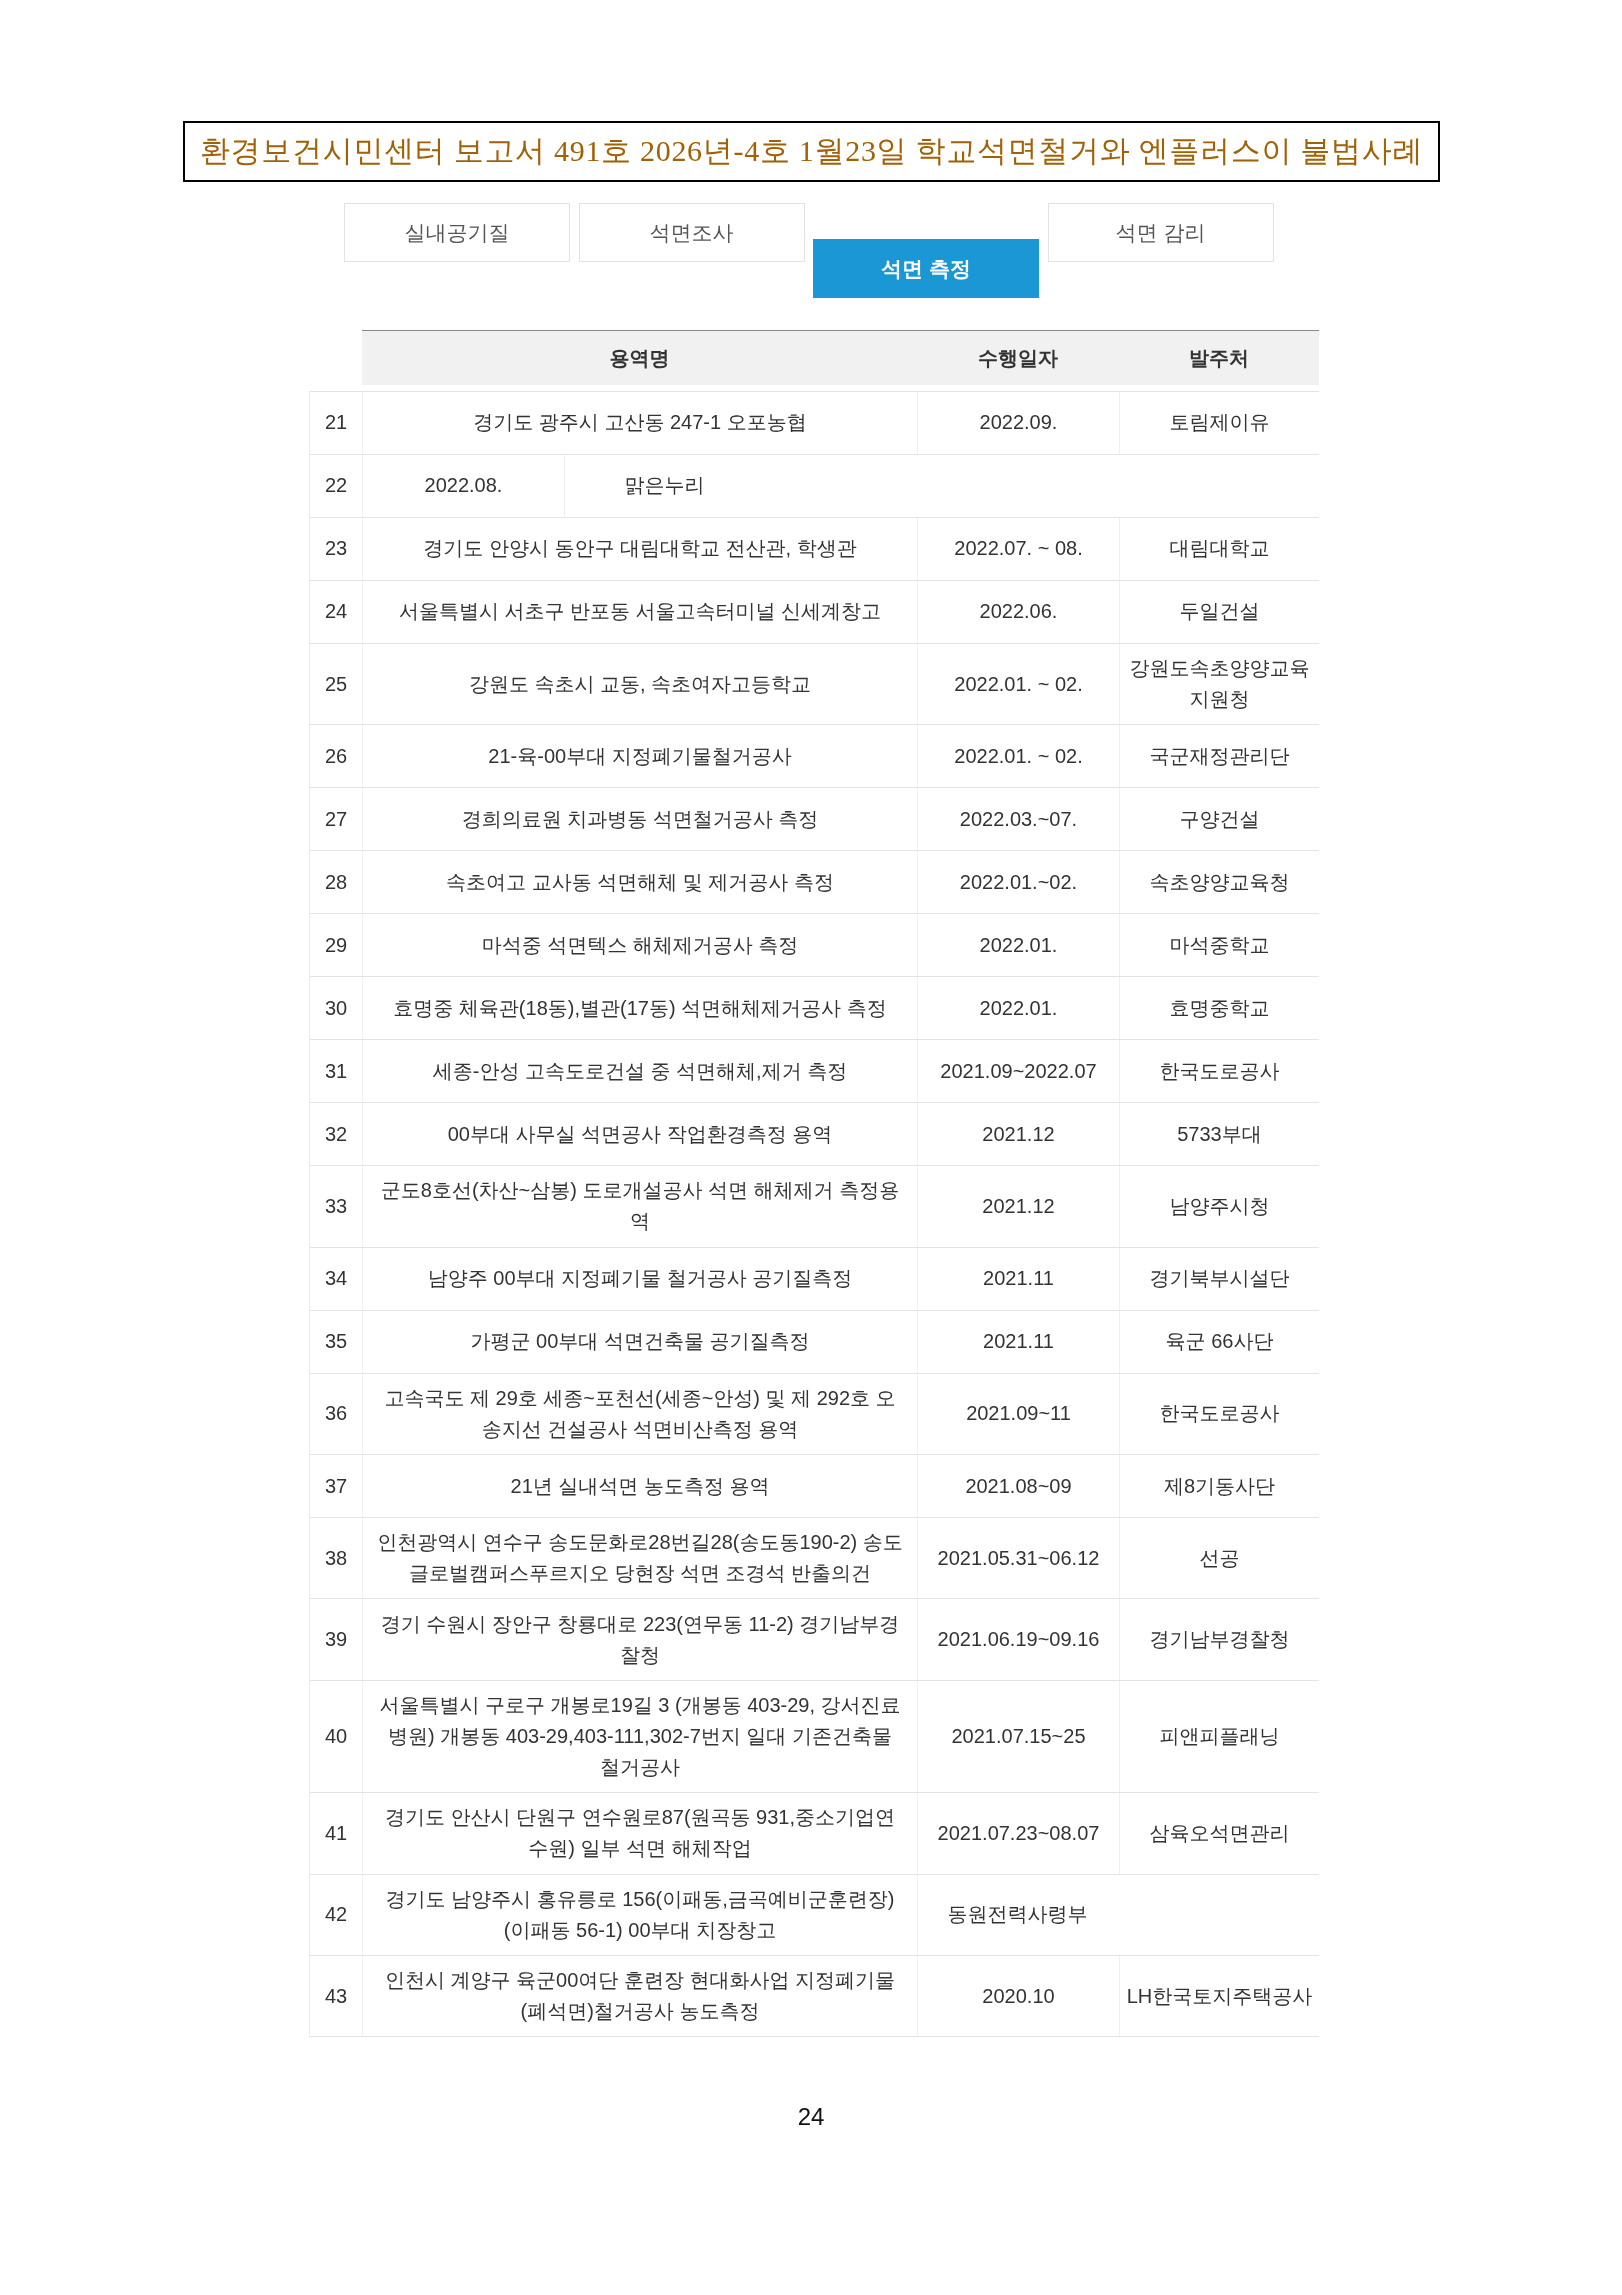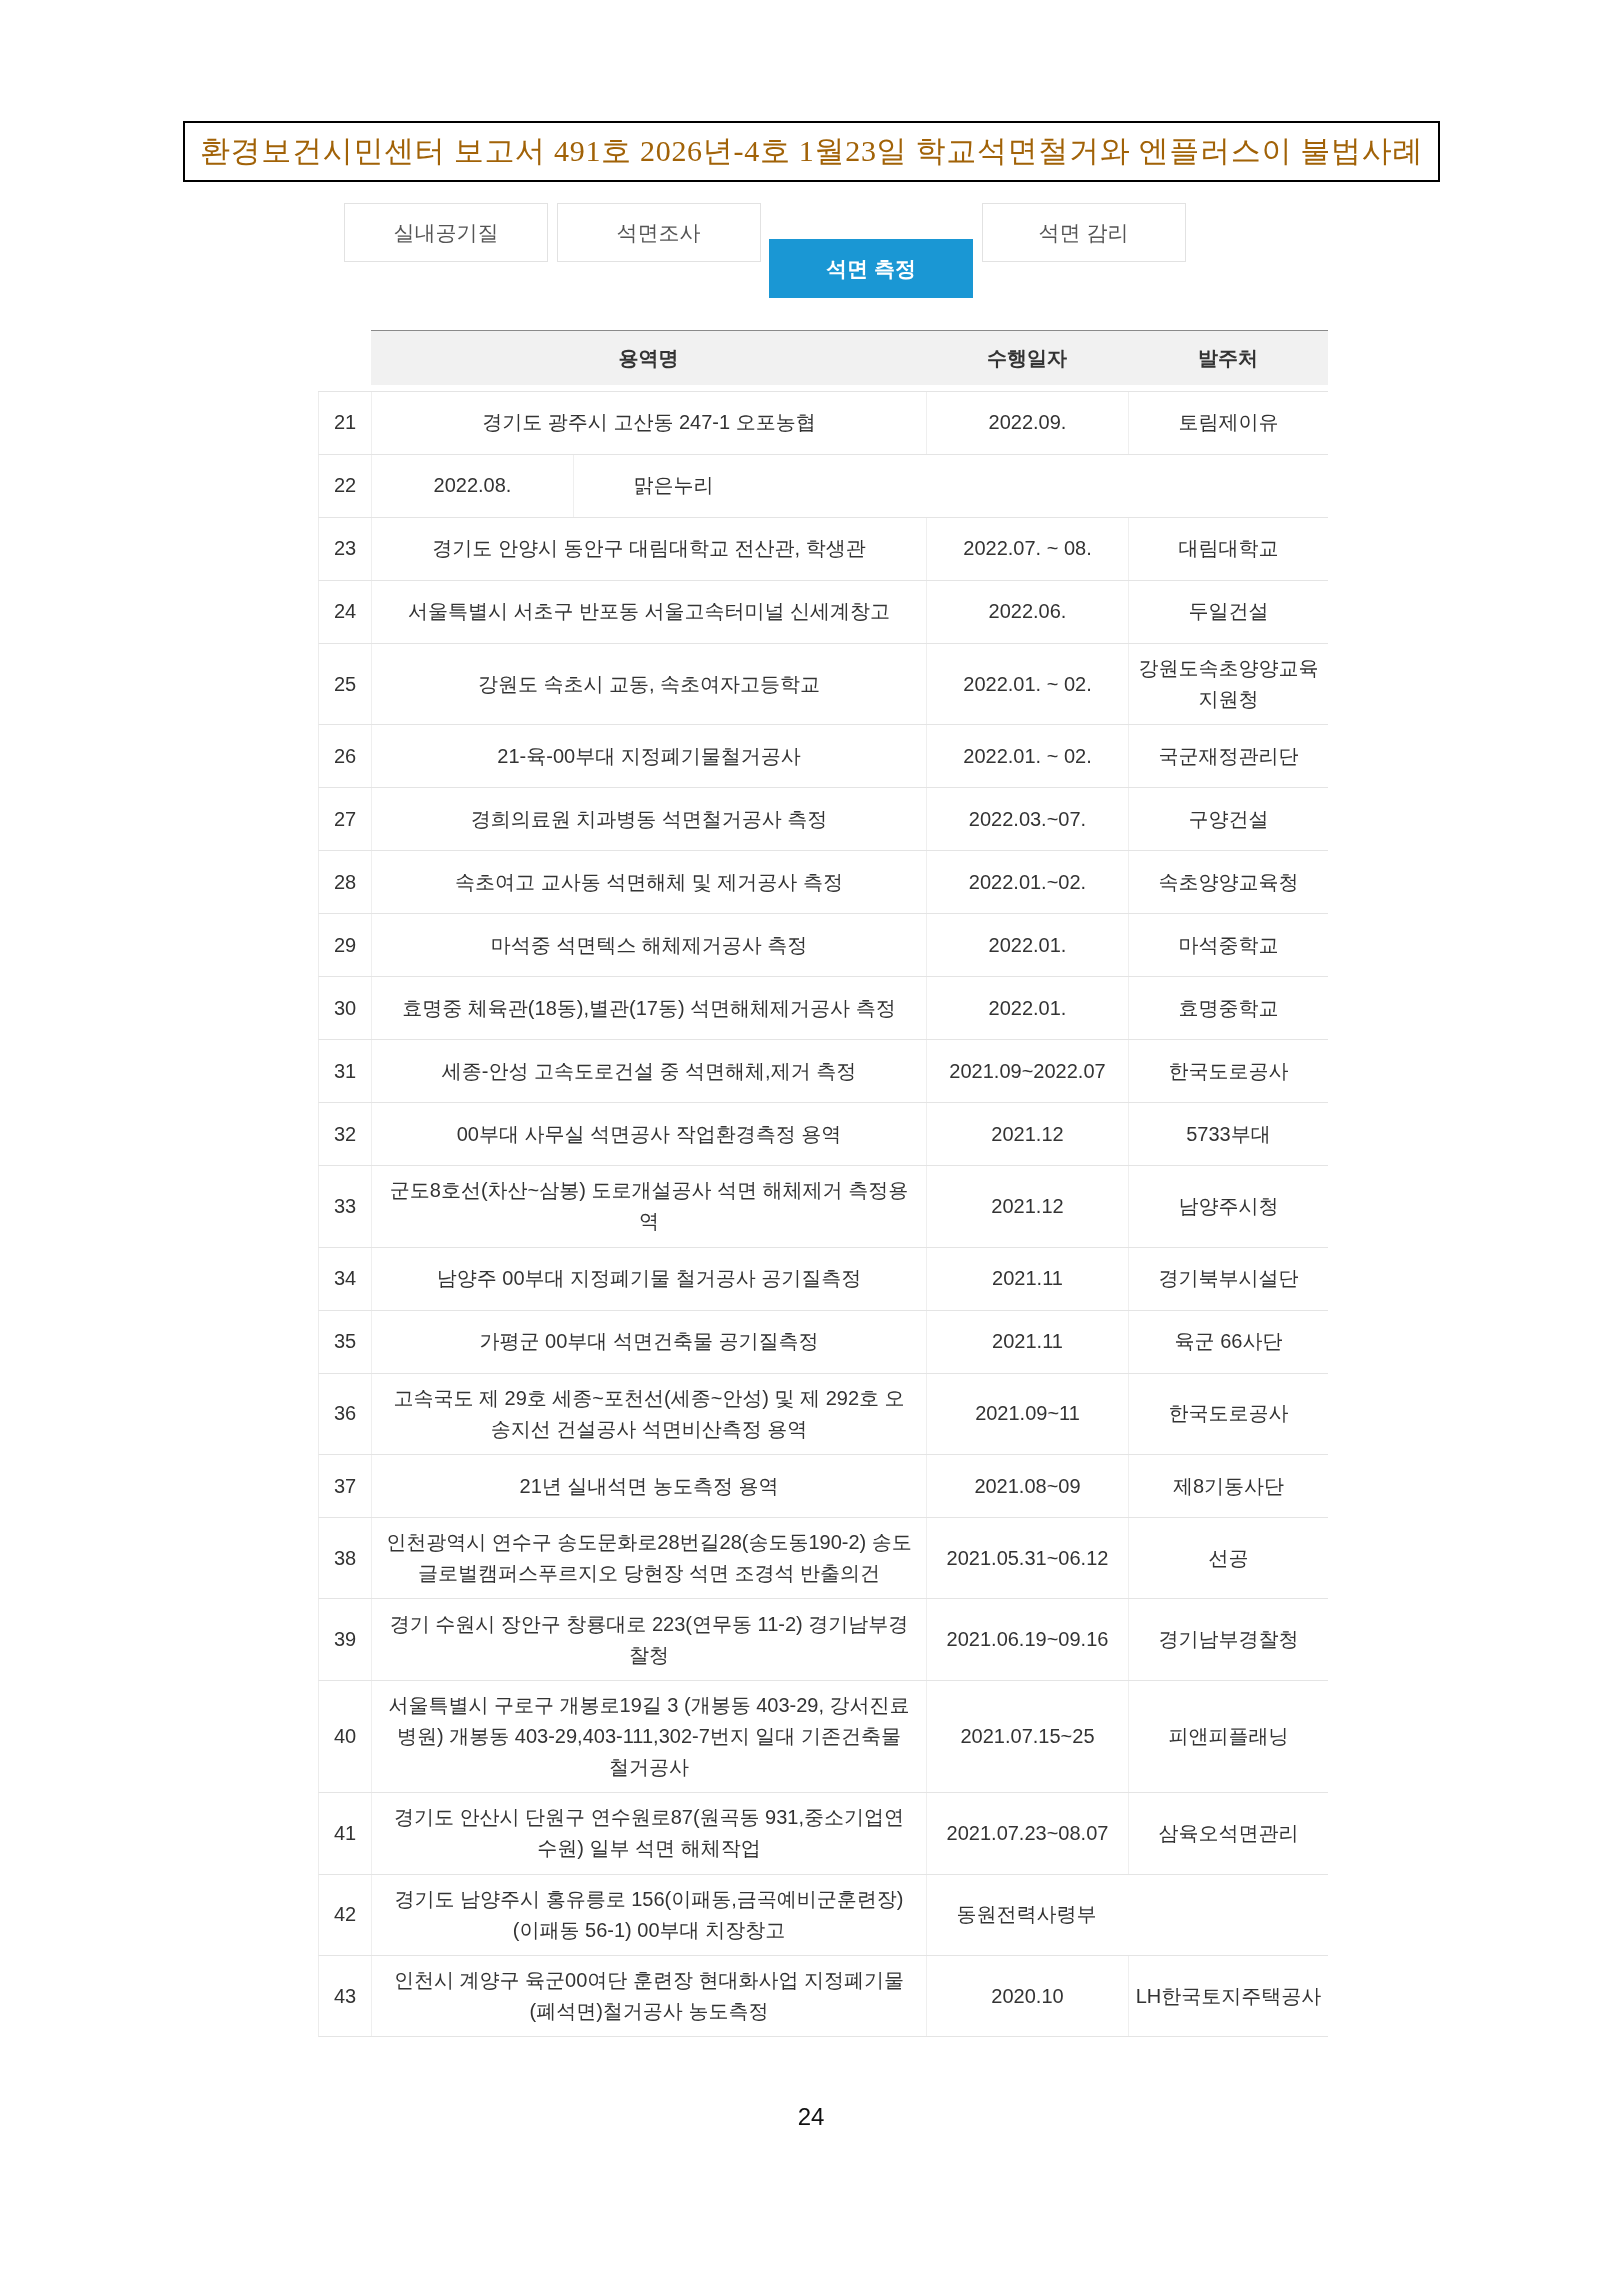--- a/index.html
+++ b/index.html
@@ -38,21 +38,21 @@
 
   
   .tabs {
     position: absolute;
     left: 344px;
     top: 203px;
     display: flex;
     gap: 8.5px;
   }
   .tab {
-    width: 204px;
+    width: 226px;
     height: 59px;
     box-sizing: border-box;
     background: #ffffff;
     border: 1.3px solid #e2e2e2;
     color: #555555;
     font-size: 21px;
     display: flex;
     align-items: center;
     justify-content: center;
     cursor: pointer;
@@ -60,21 +60,21 @@
   .tab.active {
     border: none;
     color: #ffffff;
     font-weight: 700;
     margin-top: 36px;
   }
 
   
   .table {
     position: absolute;
-    left: 318px;
+    left: 309px;
     top: 330px;
     width: 1010px;
   }
   .thead {
     display: flex;
     height: 55px;
     margin-bottom: 5.9px;
   }
   .thead .corner {
     width: 53px;

